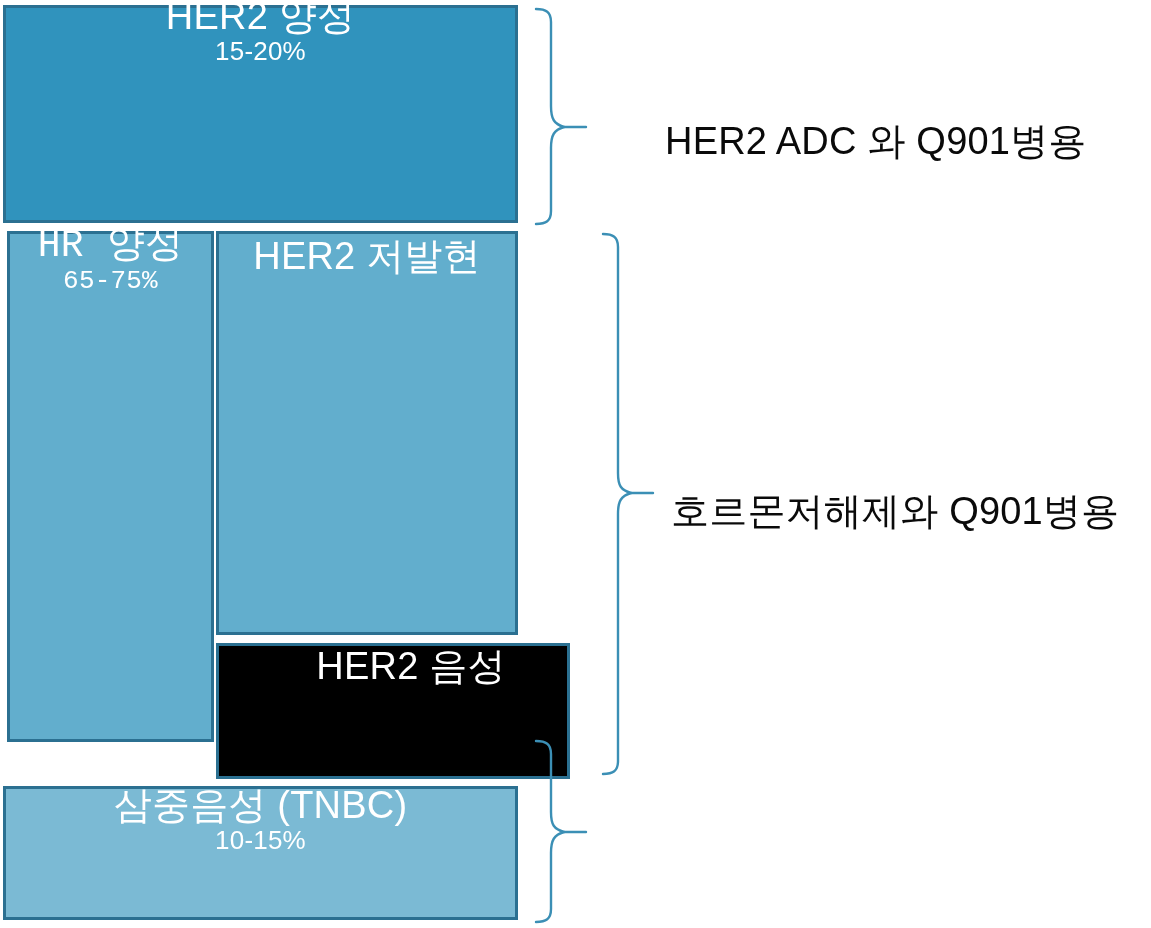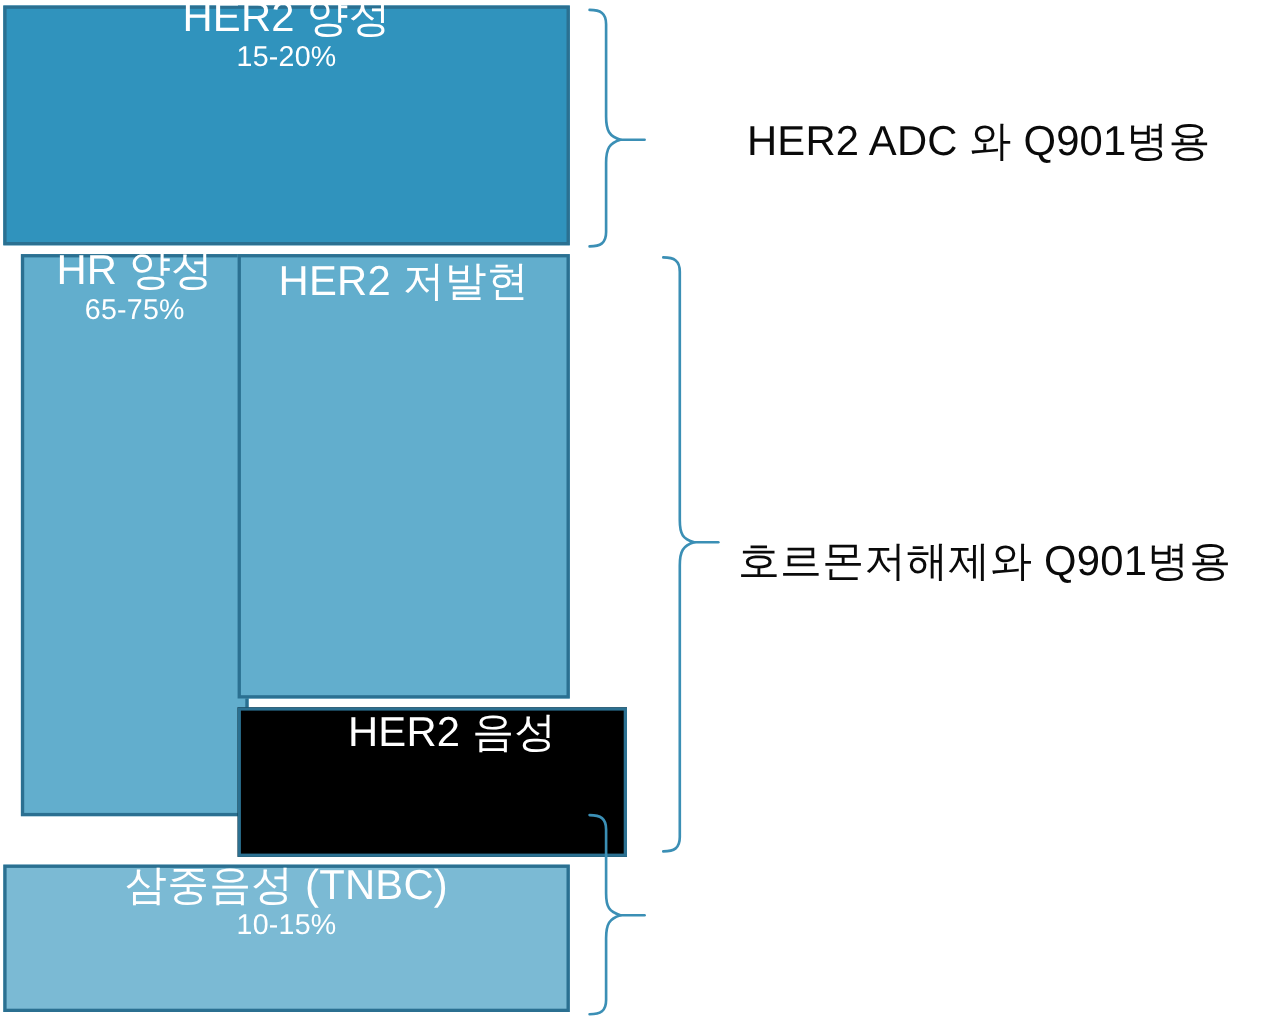--- a/index.html
+++ b/index.html
@@ -45,22 +45,23 @@
     white-space: nowrap;
   }
 
   #blk-her2pos {
     left: 3px;  top: 5px;    width: 515px;  height: 218px;
     background: #3093bd;
   }
   #blk-her2pos .b-inner { transform: translateY(-12px); }
 
   #blk-hrpos {
-    left: 19px;  top: 231px;  width: 207px; height: 511px;
+    left: 7px;  top: 231px;  width: 207px; height: 511px;
     background: #62aecd;
+    font-family: Liberation Mono, monospace;
   }
   #blk-hrpos .b-inner { transform: translateY(-8px); }
 
   #blk-her2low {
     left: 216px; top: 231px; width: 302px; height: 404px;
     background: #62aecd;
   }
   #blk-her2low .b-inner { transform: translateY(2px); }
 
   #blk-her2neg {
@@ -85,21 +86,21 @@
 
   
   .rlabel {
     position: absolute;
     font-size: 38px;
     color: #0a0a0a;
     white-space: nowrap;
     letter-spacing: 0.2px;
     line-height: 1;
   }
-  #lbl-1 { left: 665px; top: 110px; margin-left: 14px; }
+  #lbl-1 { left: 665px; top: 122px; }
   #lbl-2 { left: 671px; top: 492px; }
   #lbl-3 { left: 673px; top: 832px; }
 </style>
 </head>
 <body>
 
 <div id="canvas">
 
   <div class="block" id="blk-her2pos">
     <div class="b-inner">

